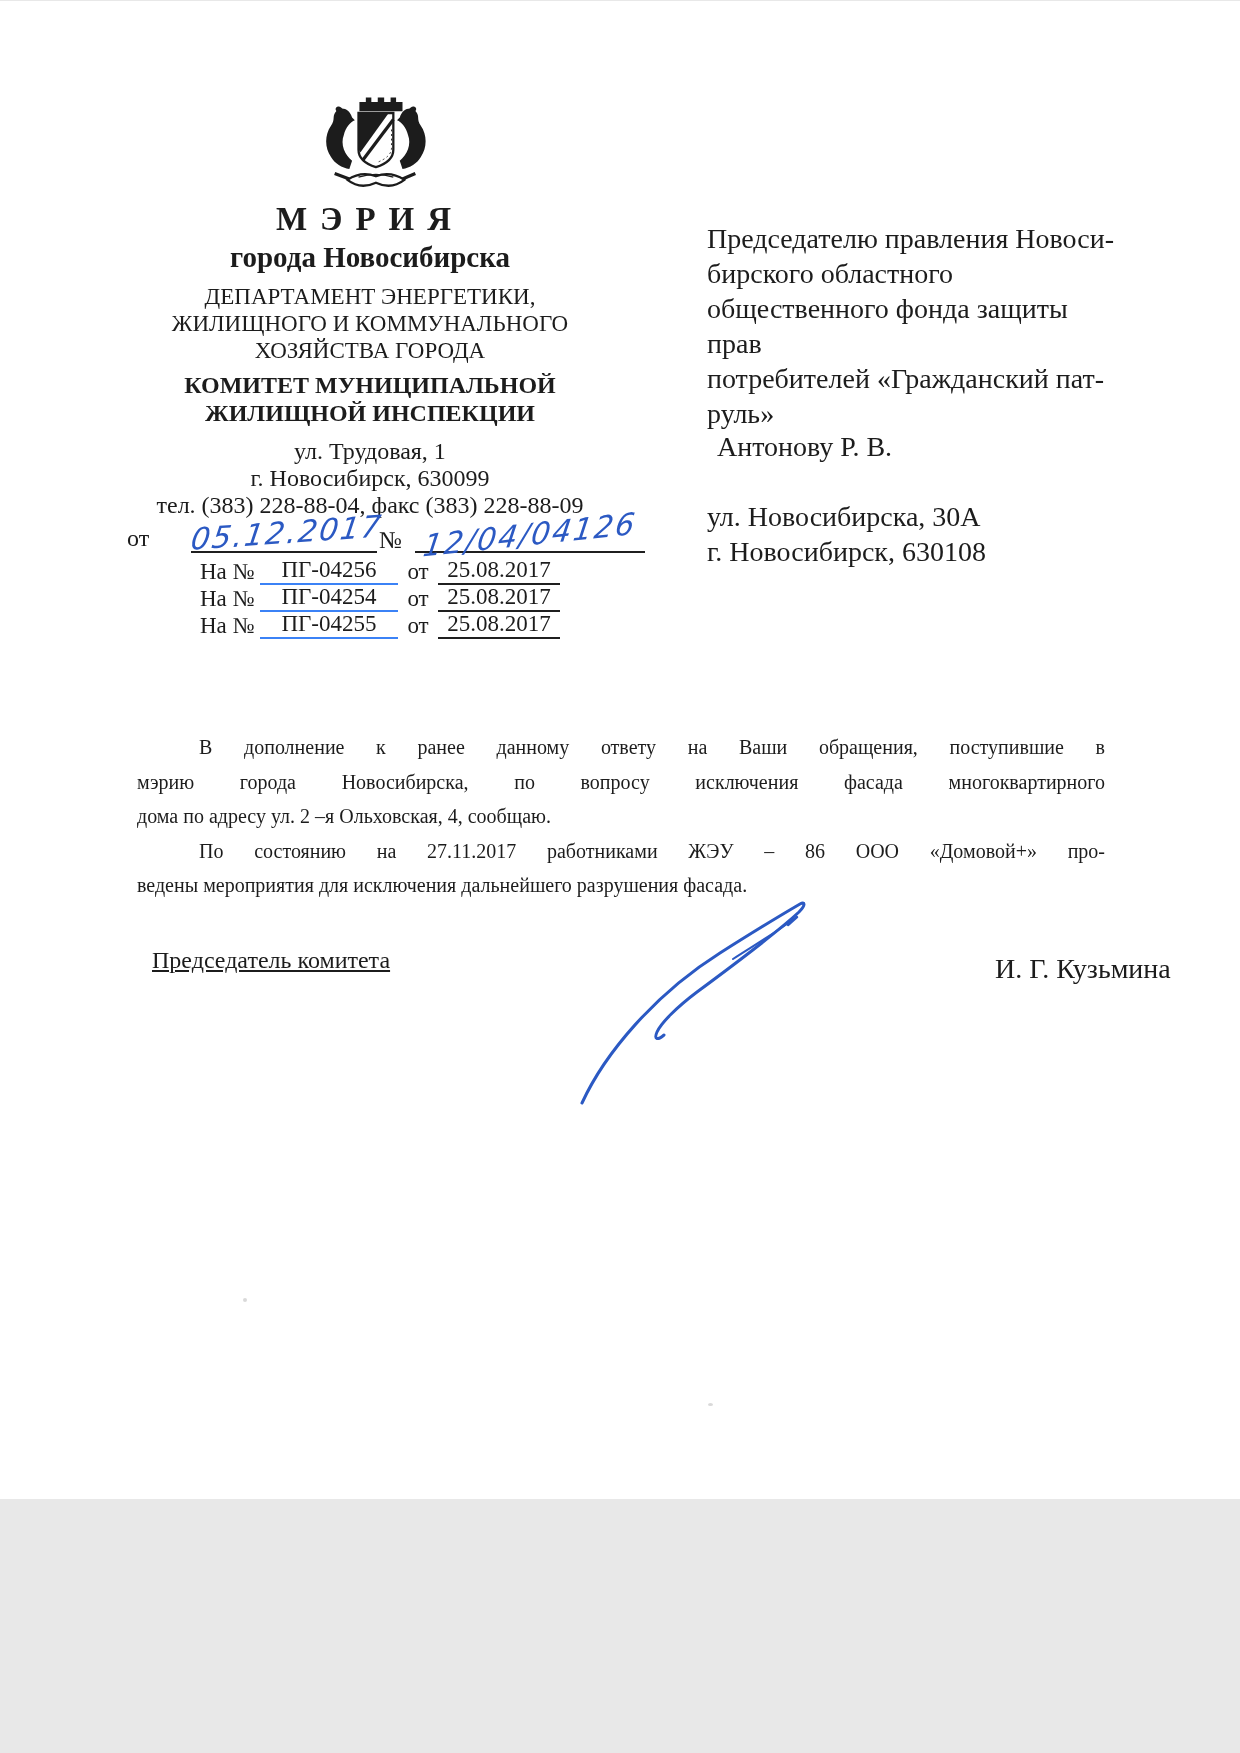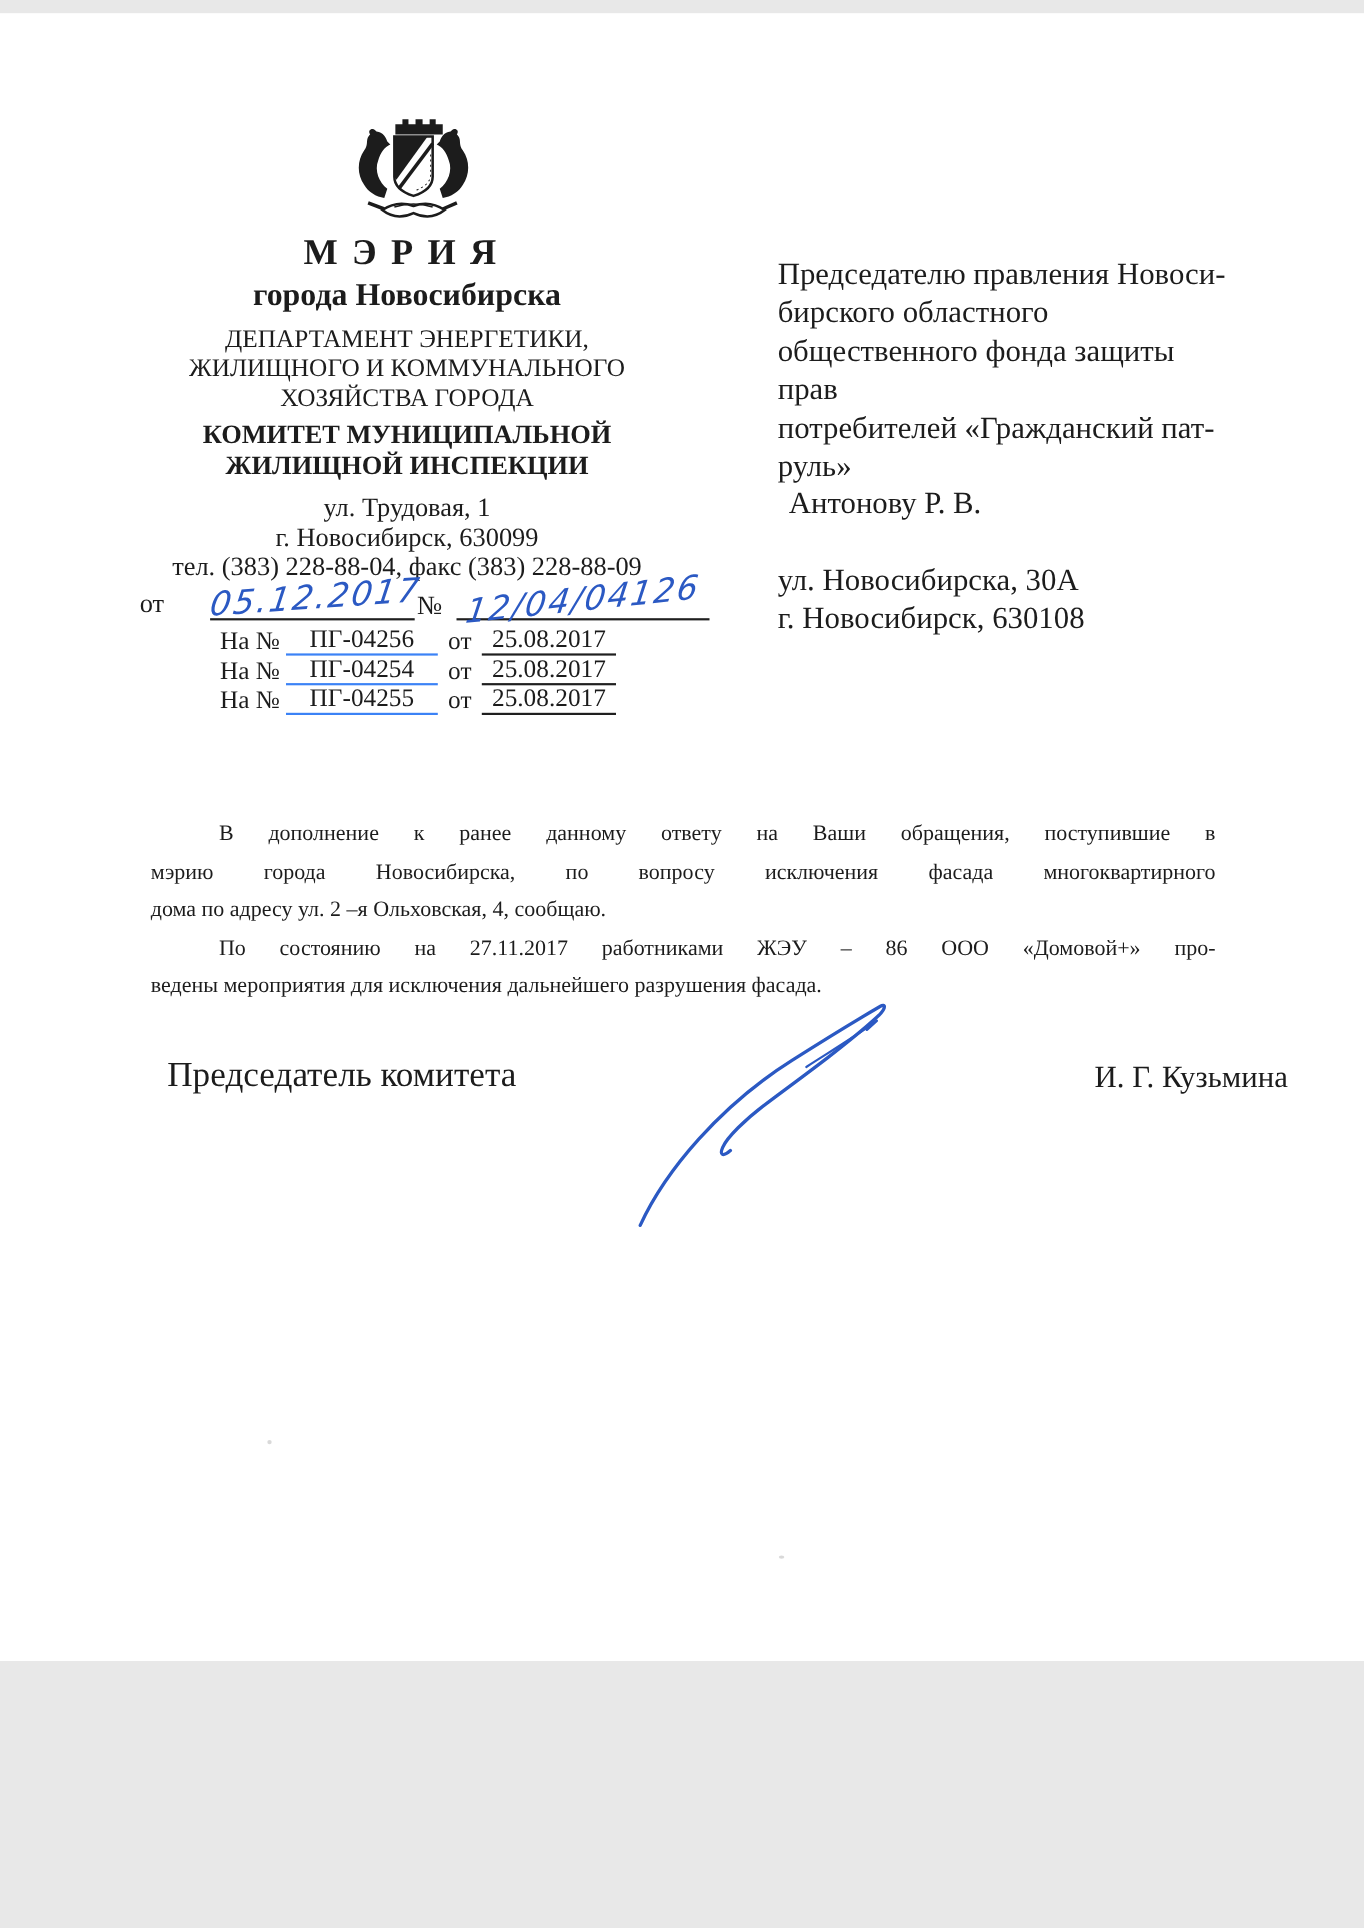--- a/index.html
+++ b/index.html
@@ -1,19 +1,19 @@
 <!DOCTYPE html>
 <html><head>
 <meta charset="utf-8">
 <style>
   html,body{margin:0;padding:0;background:#e8e8e8;}
   .page{
     position:relative;
     width:1240px;height:1498px;
-    margin:12px auto;
+    margin:1px auto;
     background:#ffffff;
     font-family:"Liberation Serif","DejaVu Serif",serif;
     color:#1c1c1c;
     overflow:hidden;
   }
   
   .emblem{position:absolute;left:320px;top:92px;width:110px;height:106px;}
   
   .sender{position:absolute;left:115px;top:200px;width:510px;text-align:center;}
   .org-top{font-weight:bold;font-size:33px;letter-spacing:13px;line-height:36px;}
@@ -48,21 +48,21 @@
   
   .recipient{position:absolute;left:707px;top:220px;width:420px;font-size:28px;line-height:35px;}
   .recipient-name{position:absolute;left:717px;top:430px;font-size:28px;}
   .recipient-address{position:absolute;left:707px;top:498px;font-size:28px;line-height:35px;}
   
   .body-text{position:absolute;left:137px;top:729px;width:968px;font-size:20px;}
   .b-line{height:34.5px;line-height:34.5px;white-space:nowrap;}
   .b-just{text-align:justify;text-align-last:justify;white-space:normal;overflow:hidden;}
   .b-indent{text-indent:62px;}
   
-  .sig-title{position:absolute;left:152px;top:946px;font-size:32px;}
+  .sig-title{position:absolute;left:152px;top:946px;font-size:24px;text-decoration:underline;}
   .sig-name{position:absolute;left:995px;top:952px;font-size:28px;}
   .sig-stroke{position:absolute;left:545px;top:880px;width:280px;height:235px;}
   
   .footer{position:absolute;left:142px;top:1564px;font-size:24px;line-height:30px;}
   
   .speck{position:absolute;width:4px;height:4px;border-radius:50%;background:#b9b9b9;opacity:.55;}
   .speck1{left:243px;top:1297px;}
   .speck2{left:708px;top:1402px;width:5px;height:3px;}
 </style>
 </head>

